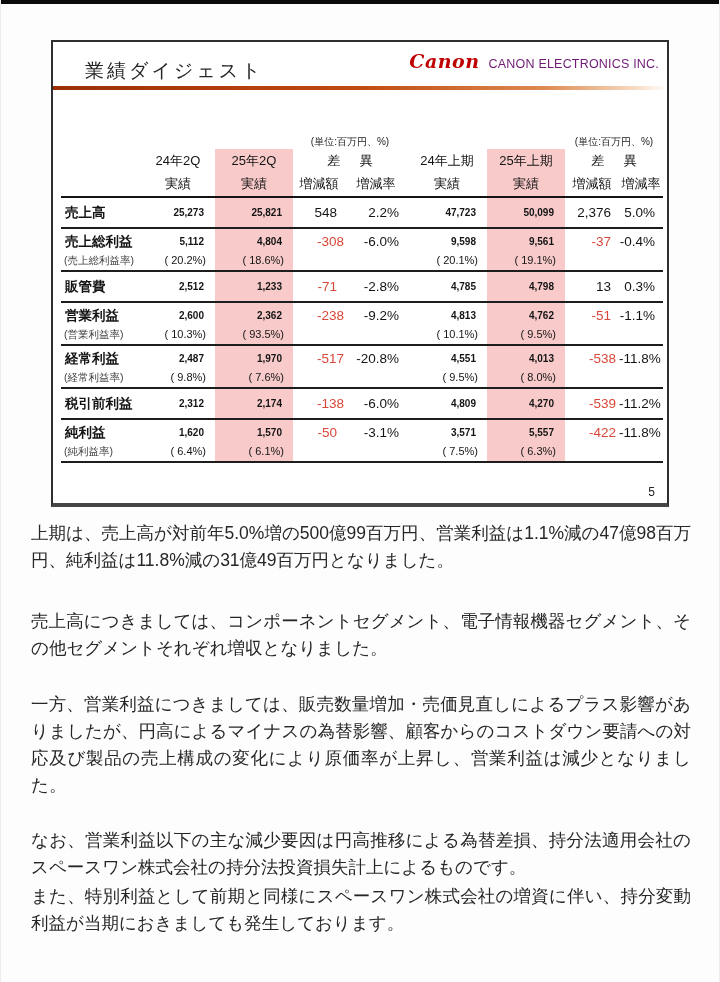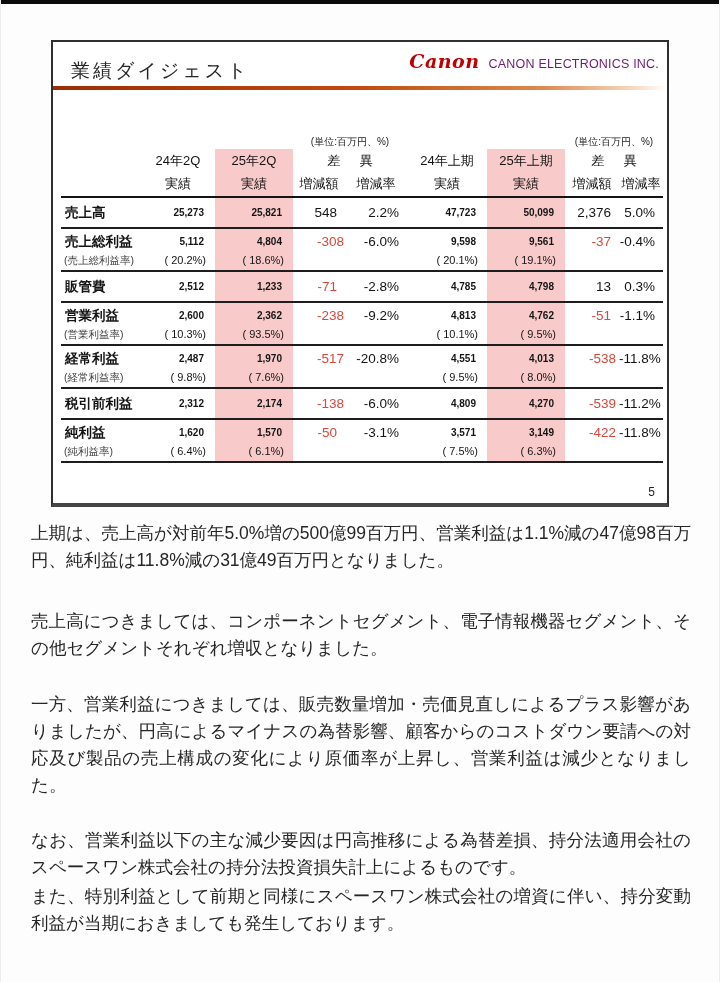--- a/index.html
+++ b/index.html
@@ -17,21 +17,21 @@
 
   
   .slide {
     position: absolute; left: 50px; top: 40px; width: 618px; height: 467px;
     background: #ffffff;
     border: 2px solid #2f2f2f;
     border-bottom: 4px solid #454545;
   }
   .slide-header { height: 44px; position: relative; }
   .slide-title {
-    position: absolute; left: 18px; top: 16px;
+    position: absolute; left: 32px; top: 16px;
     font-size: 19px; letter-spacing: 3px; color: #252525; font-weight: 500;
   }
   .logo-block { position: absolute; right: 8px; top: 8px; display: flex; align-items: baseline; }
   .canon-logo {
     font-family: "DejaVu Serif", "Liberation Serif", serif;
     font-weight: bold; font-style: italic;
     color: #bf0000; font-size: 19px; letter-spacing: 0.5px;
   }
   .company-name { font-size: 12.5px; color: #701a75; letter-spacing: 0.2px; margin-left: 9px; }
   .accent-divider {
@@ -258,21 +258,21 @@
     </tbody>
 
     <tbody>
       <tr class="main-row">
         <td class="lab">純利益</td>
         <td class="v">1,620</td>
         <td class="v pk">1,570</td>
         <td class="d neg">-50</td>
         <td class="d">-3.1%</td>
         <td class="v">3,571</td>
-        <td class="v pk">3,149</td>
+        <td class="v pk">5,557</td>
         <td class="d neg">-422</td>
         <td class="d">-11.8%</td>
       </tr>
       <tr class="rate-row last">
         <td class="sub">(純利益率)</td>
         <td class="rv">( 6.4%)</td>
         <td class="rv pk">( 6.1%)</td>
         <td></td>
         <td></td>
         <td class="rv">( 7.5%)</td>

